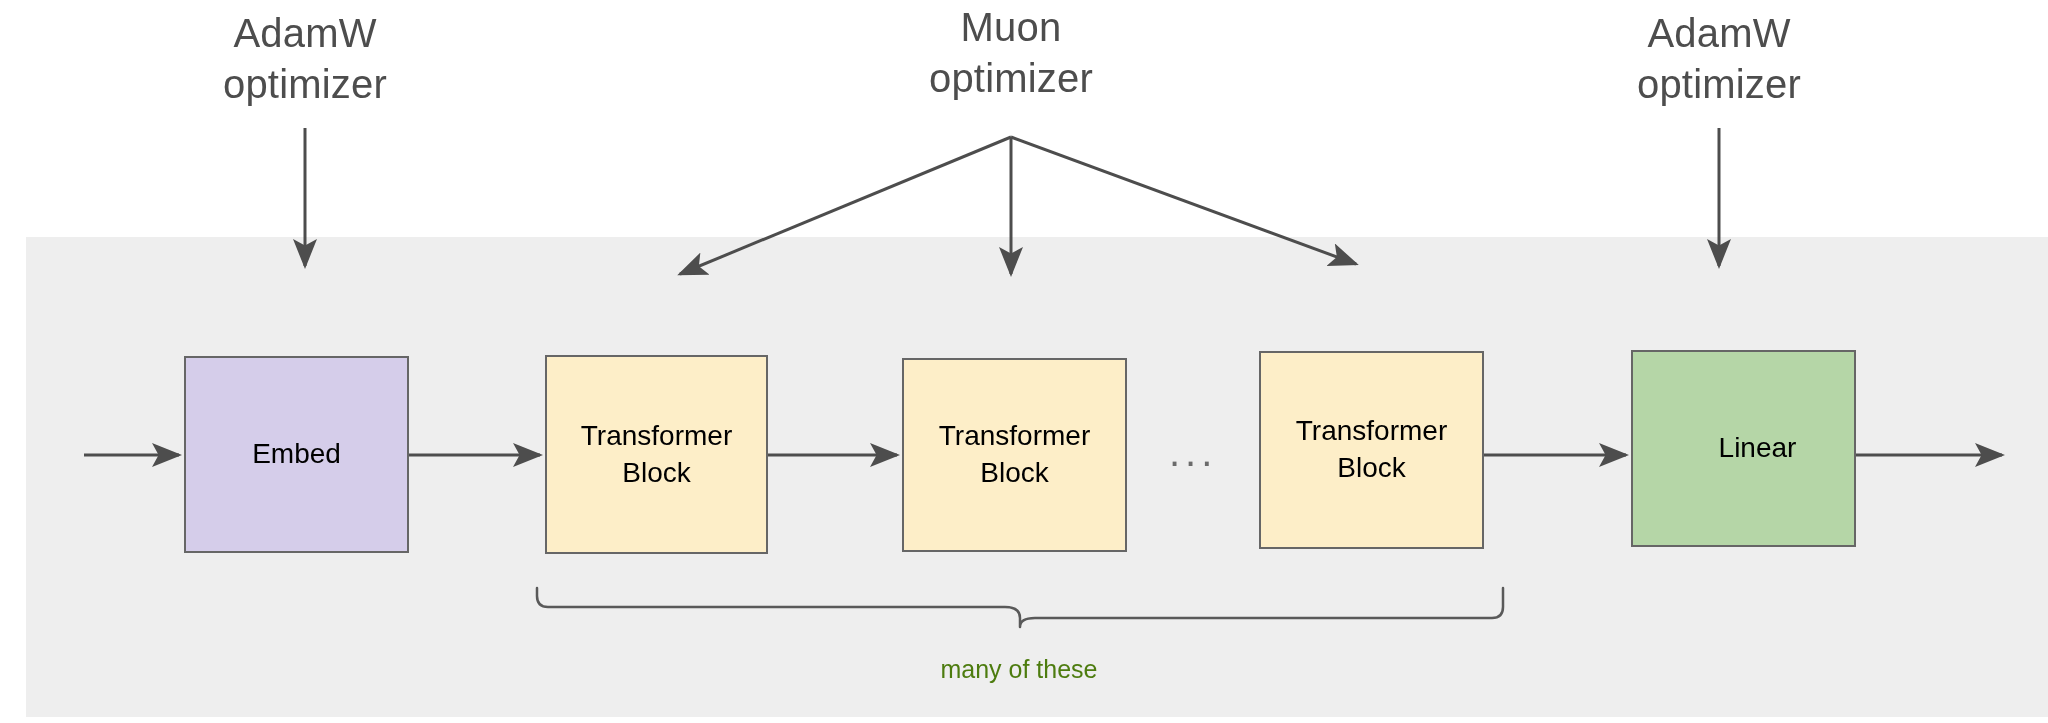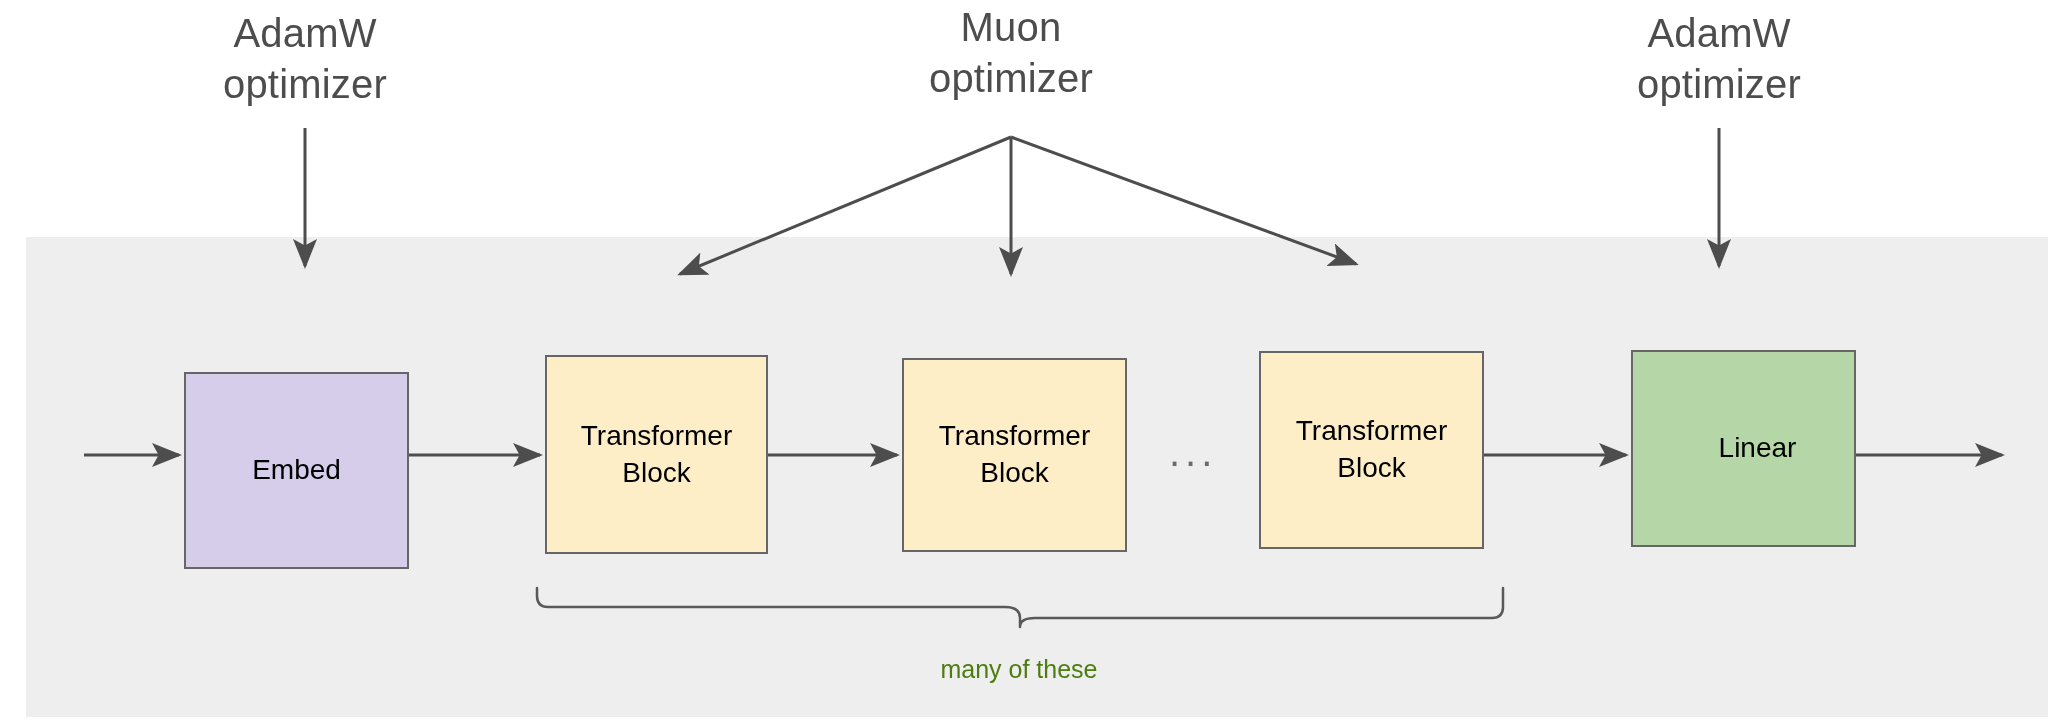--- a/index.html
+++ b/index.html
@@ -99,21 +99,21 @@
 
   <div class="opt-label" style="left:126px; top:8px; width:320px;">AdamW
 optimizer</div>
 
   <div class="opt-label" style="left:832px; top:2px; width:320px;">Muon
 optimizer</div>
 
   <div class="opt-label" style="left:1540px; top:8px; width:320px;">AdamW
 optimizer</div>
 
-  <div class="node-box" style="left:165px; top:372px; width:225px; height:197px; background:#d5cdea;">
+  <div class="node-box" style="left:165px; top:356px; width:225px; height:197px; background:#d5cdea;">
     <span>Embed</span>
   </div>
 
   <div class="node-box" style="left:526px; top:355px; width:223px; height:199px; background:#fdeec8;">
     <span>Transformer
 Block</span>
   </div>
 
   <div class="node-box" style="left:883px; top:358px; width:225px; height:194px; background:#fdeec8;">
     <span>Transformer

